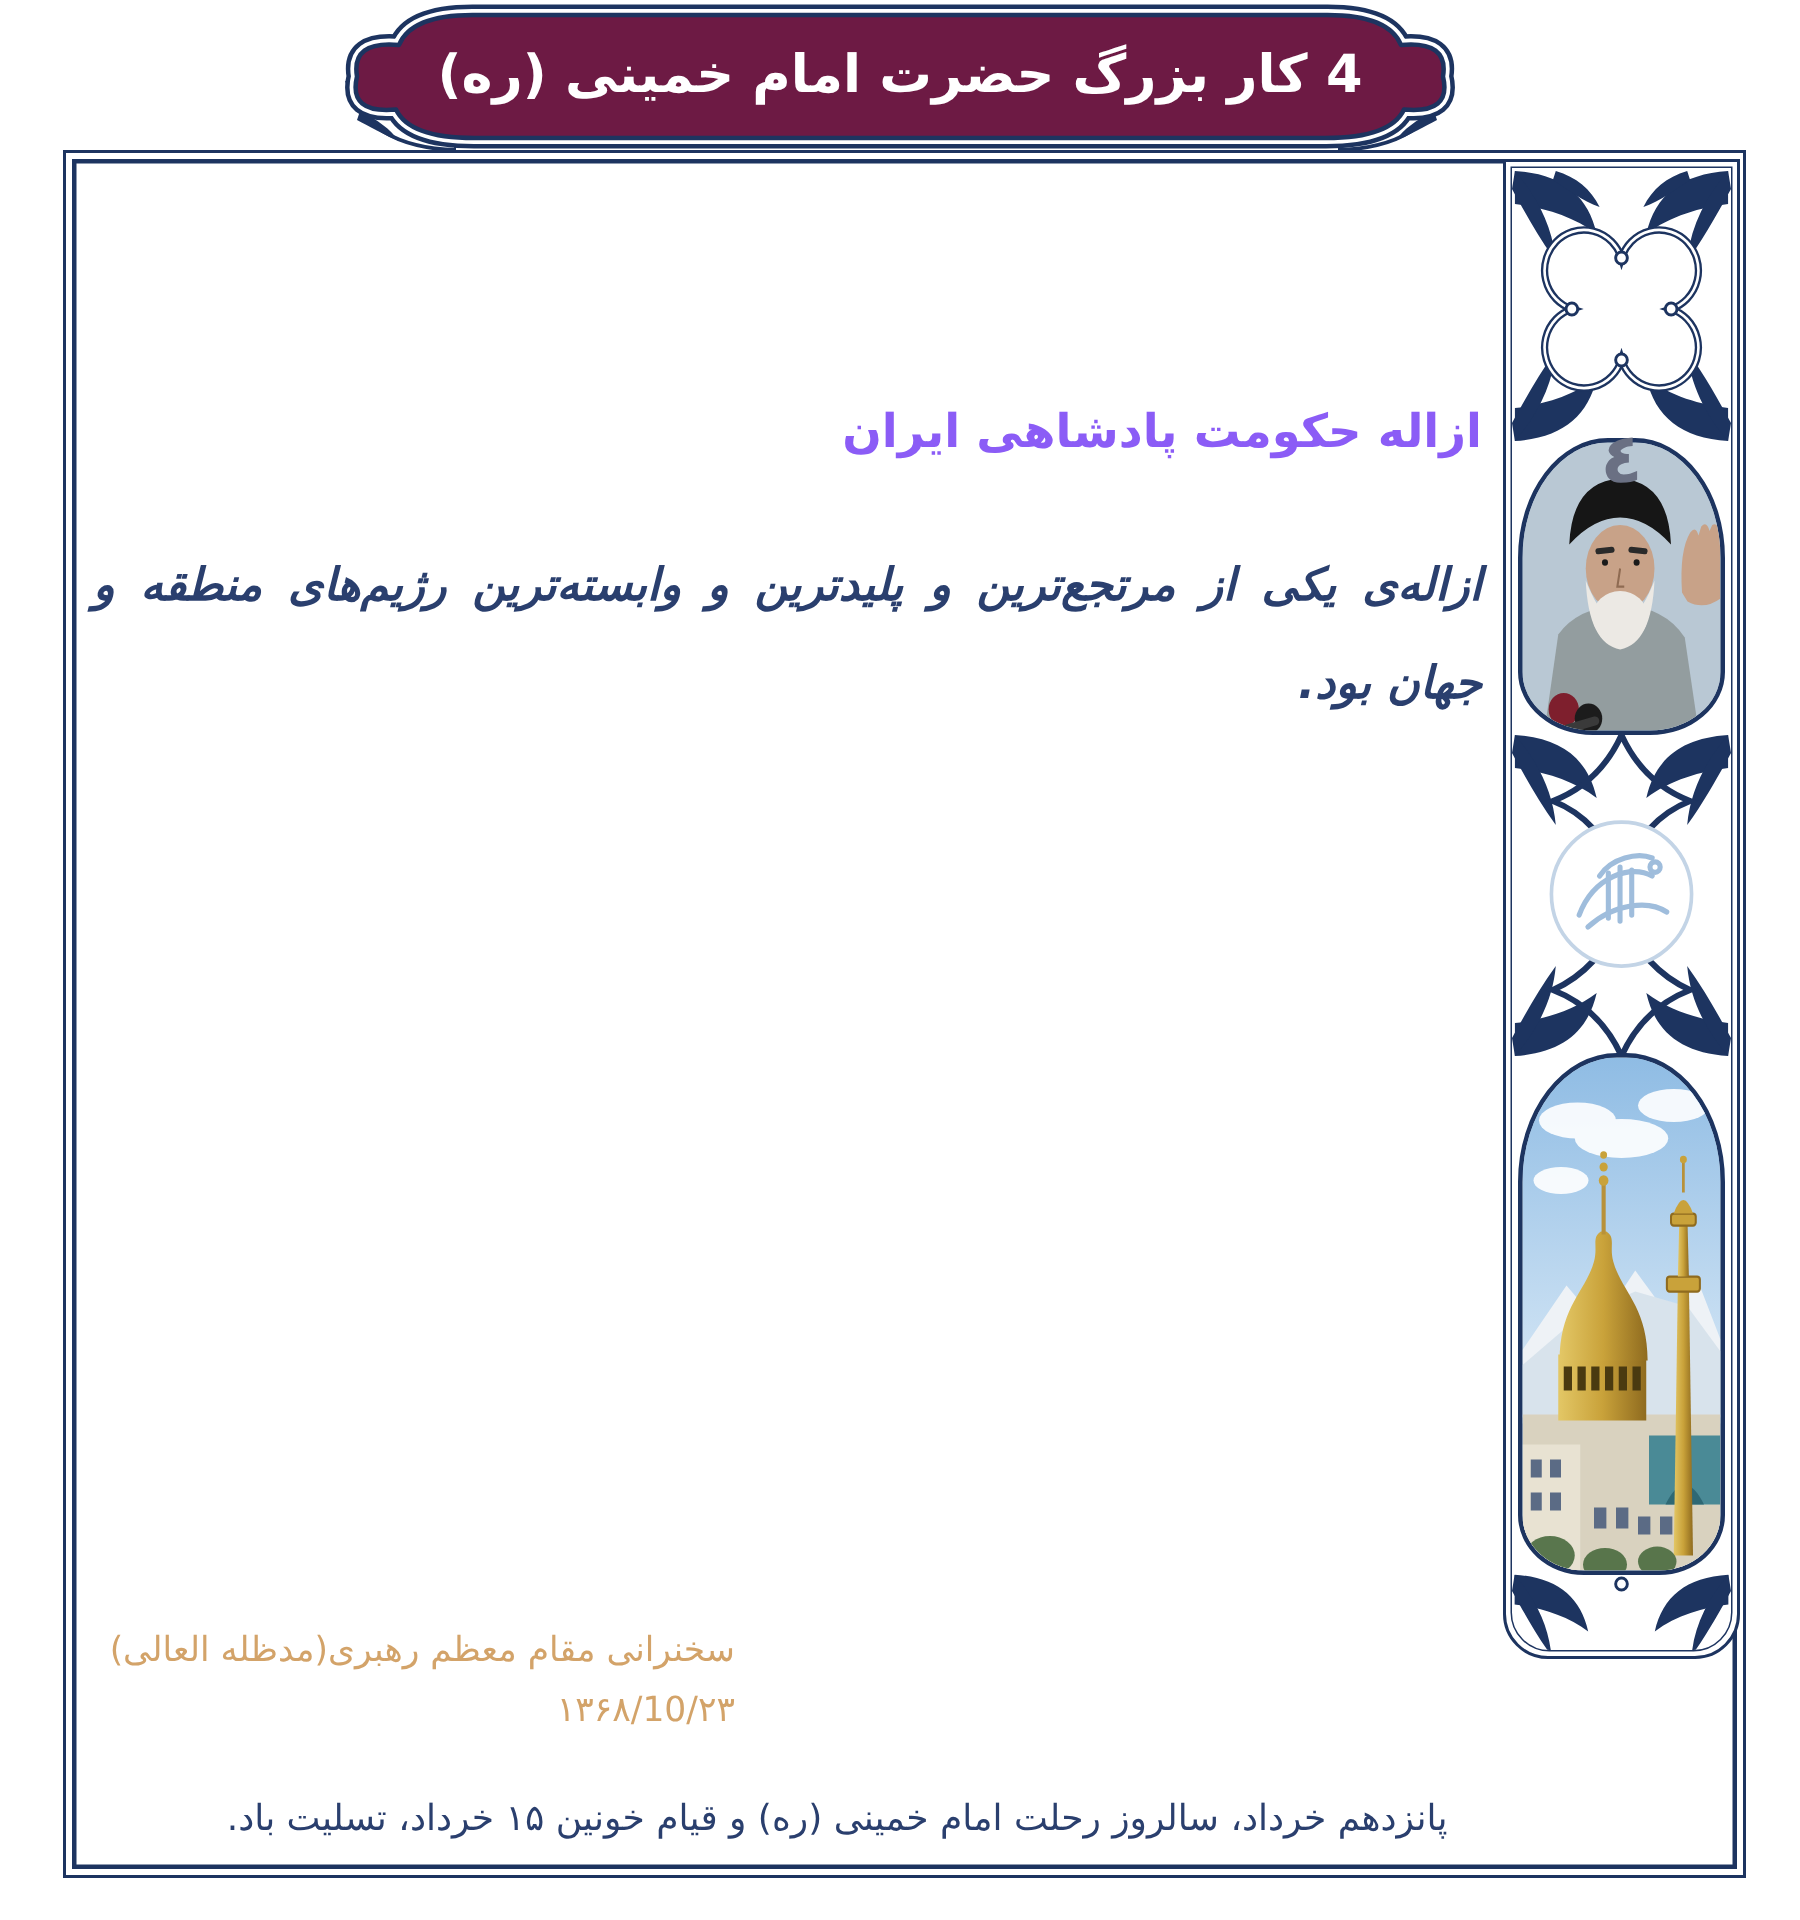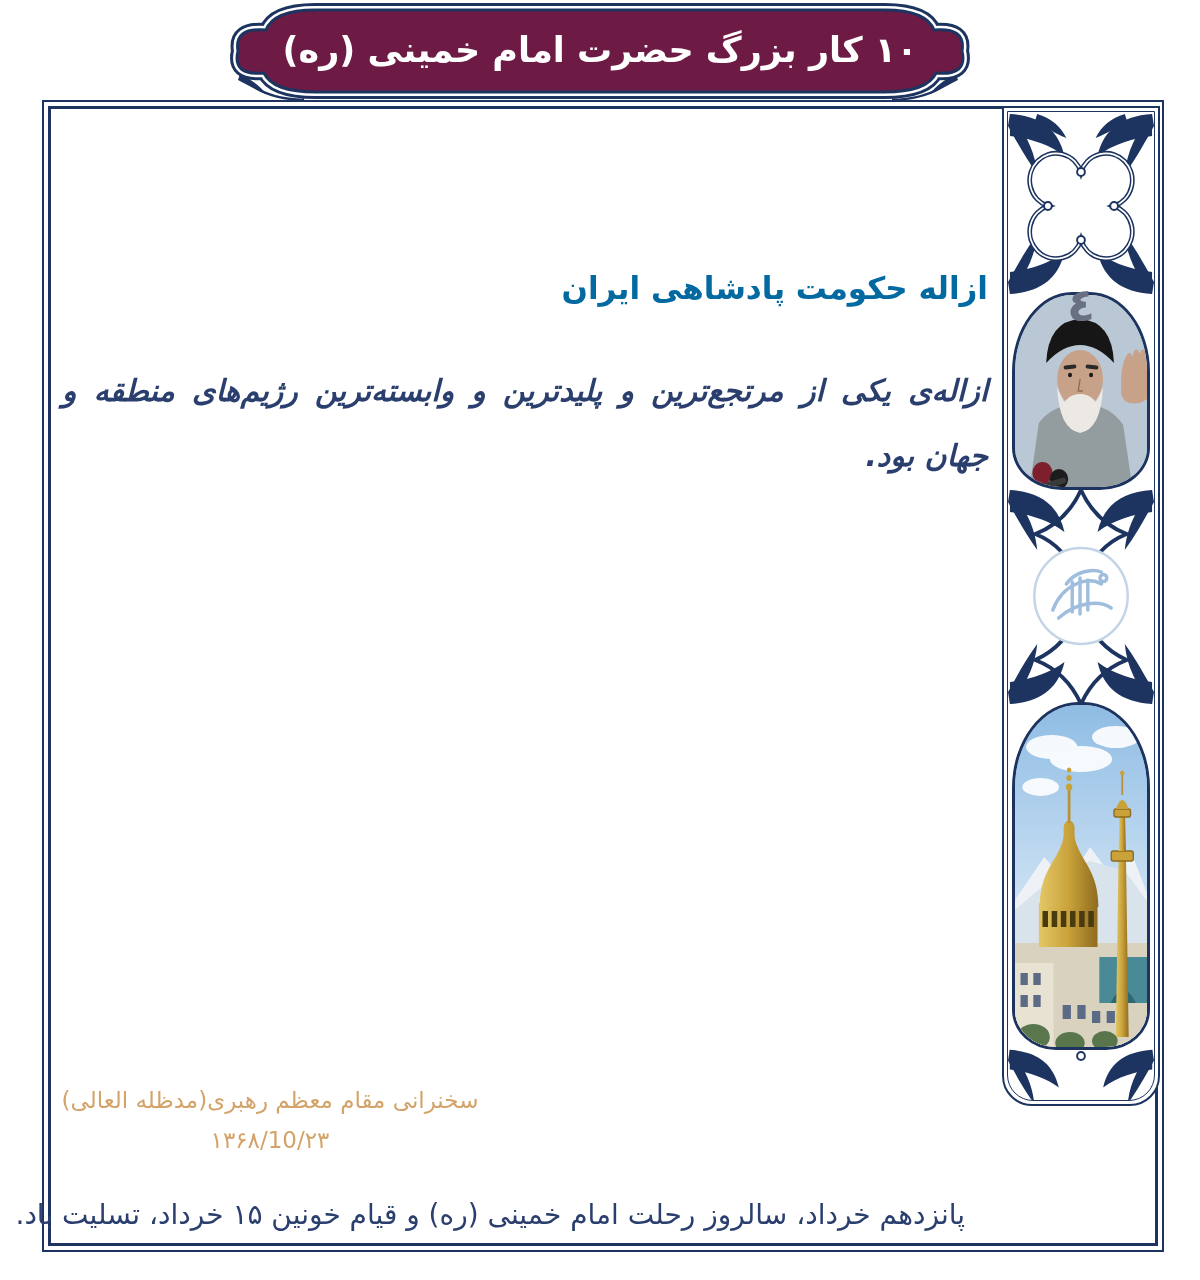--- a/index.html
+++ b/index.html
@@ -39,47 +39,47 @@
   }
   .portrait-frame{top:180px;height:198px;border-radius:60px 60px 50px 50px / 80px 80px 42px 42px;}
   .mosque-frame{top:590px;height:348px;border-radius:66px 66px 44px 44px / 86px 86px 40px 40px;}
   .panel-number{
     position:absolute;left:0;top:166px;width:100%;text-align:center;z-index:4;
     font-size:46px;font-weight:bold;color:#6a7083;
   }
   
   .section-title{
     position:absolute;right:212px;top:270px;direction:rtl;
-    color:#0369a1;font-size:31px;font-weight:bold;z-index:2;
+    color:#8b5cf6;font-size:31px;font-weight:bold;z-index:2;
   }
   .body-text{
     position:absolute;left:62px;right:212px;top:358px;z-index:2;
     direction:rtl;text-align:justify;color:#2a3f6e;
     font-size:30px;font-weight:bold;line-height:65px;
   }
   .body-text p{margin:0;font-style:italic;}
   .source-block{
     position:absolute;left:50px;top:1080px;width:440px;z-index:2;
-    direction:rtl;text-align:center;color:#d3a369;font-size:23px;line-height:40px;
+    direction:rtl;color:#d3a369;font-size:23px;line-height:40px;
   }
   .footer-line{
     position:absolute;right:235px;top:1198px;z-index:2;
-    direction:rtl;color:#2a3f6e;font-size:28px;
+    direction:rtl;color:#2a3f6e;font-size:24px;
   }
 </style>
 </head>
 <body>
 
 <div class="banner-wrap">
   <svg class="banner-svg" width="760" height="100" viewBox="0 0 760 100">
     <path d="M95 10 L665 10 Q706 10 714 30 Q746 27 742 51 Q748 76 716 73 Q707 92 664 92 L96 92 Q53 92 44 73 Q12 76 18 51 Q14 27 46 30 Q54 10 95 10 Z" fill="none" stroke="#1d3460" stroke-width="14" stroke-linejoin="round"></path>
     <path d="M95 10 L665 10 Q706 10 714 30 Q746 27 742 51 Q748 76 716 73 Q707 92 664 92 L96 92 Q53 92 44 73 Q12 76 18 51 Q14 27 46 30 Q54 10 95 10 Z" fill="none" stroke="#ffffff" stroke-width="8" stroke-linejoin="round"></path>
     <path d="M95 10 L665 10 Q706 10 714 30 Q746 27 742 51 Q748 76 716 73 Q707 92 664 92 L96 92 Q53 92 44 73 Q12 76 18 51 Q14 27 46 30 Q54 10 95 10 Z" fill="#6d1a44" stroke="#1d3460" stroke-width="3" stroke-linejoin="round"></path>
   </svg>
-  <div class="banner-title">۱۰ کار بزرگ حضرت امام خمینی (ره)</div>
+  <div class="banner-title">4 کار بزرگ حضرت امام خمینی (ره)</div>
 </div>
 <svg class="banner-ornament left" width="74" height="48" viewBox="0 0 74 48">
   <path d="M74 46 Q14 44 2 2 Q42 22 74 26 Z" fill="#ffffff" stroke="#1d3460" stroke-width="2.5"></path>
   <path d="M8 10 Q34 26 66 34" stroke="#1d3460" stroke-width="2.5" fill="none"></path>
   <path d="M14 8 C28 12 36 18 42 28 C32 24 22 16 12 12 Z" fill="#1d3460"></path>
   <path d="M10 20 C22 26 30 32 36 40 C26 36 16 30 8 26 Z" fill="#1d3460"></path>
 </svg>
 <svg class="banner-ornament right" width="74" height="48" viewBox="0 0 74 48">
   <path d="M74 46 Q14 44 2 2 Q42 22 74 26 Z" fill="#ffffff" stroke="#1d3460" stroke-width="2.5"></path>
   <path d="M8 10 Q34 26 66 34" stroke="#1d3460" stroke-width="2.5" fill="none"></path>

